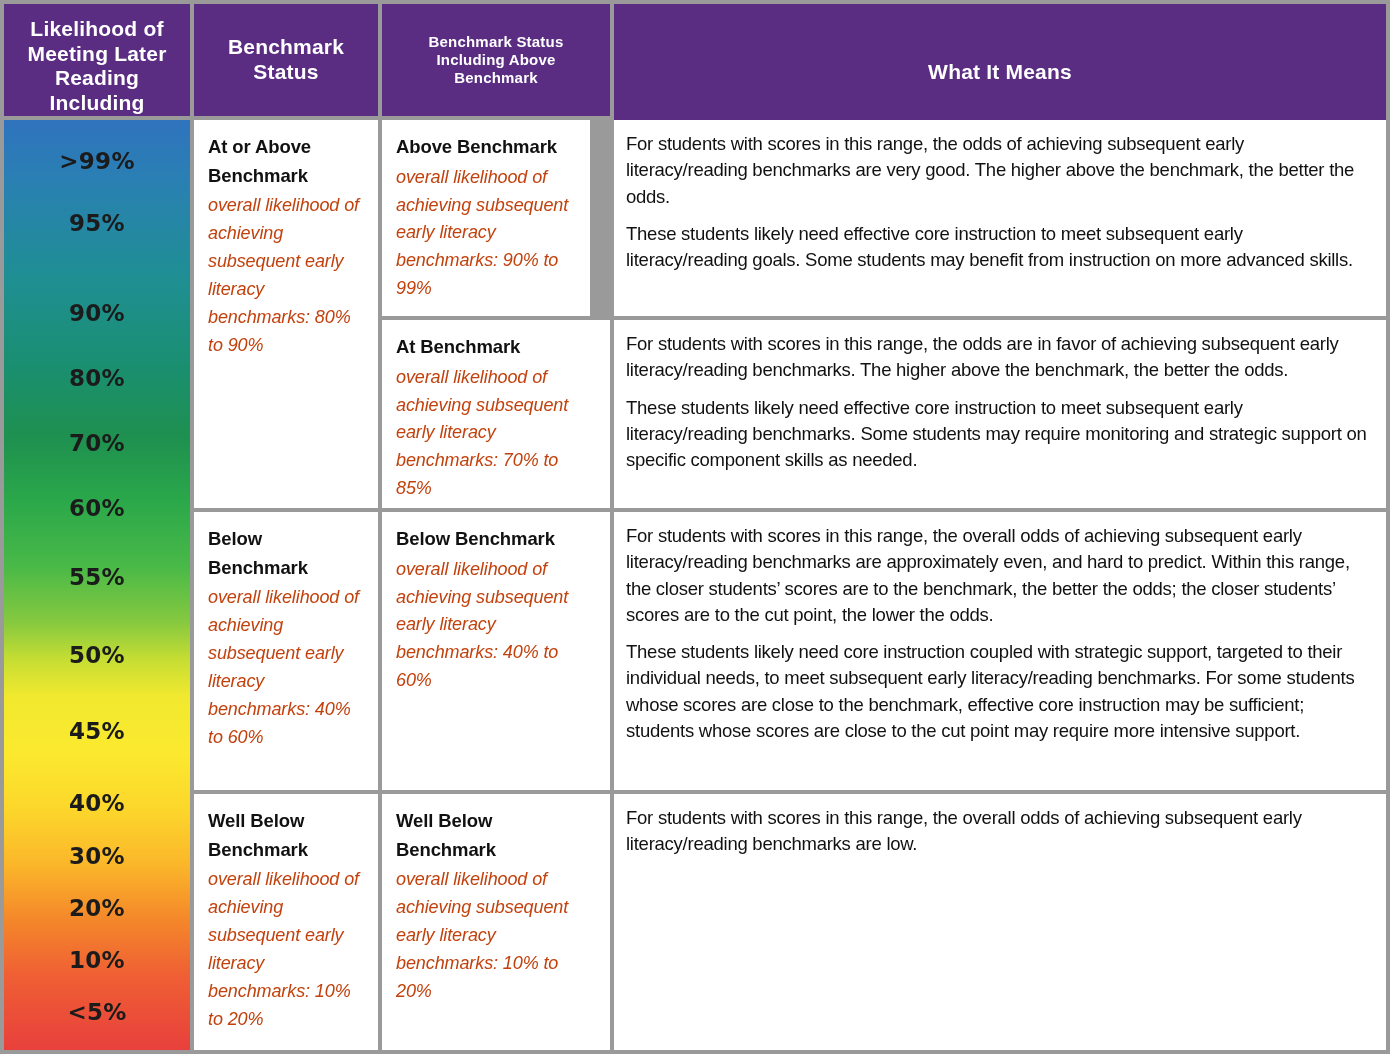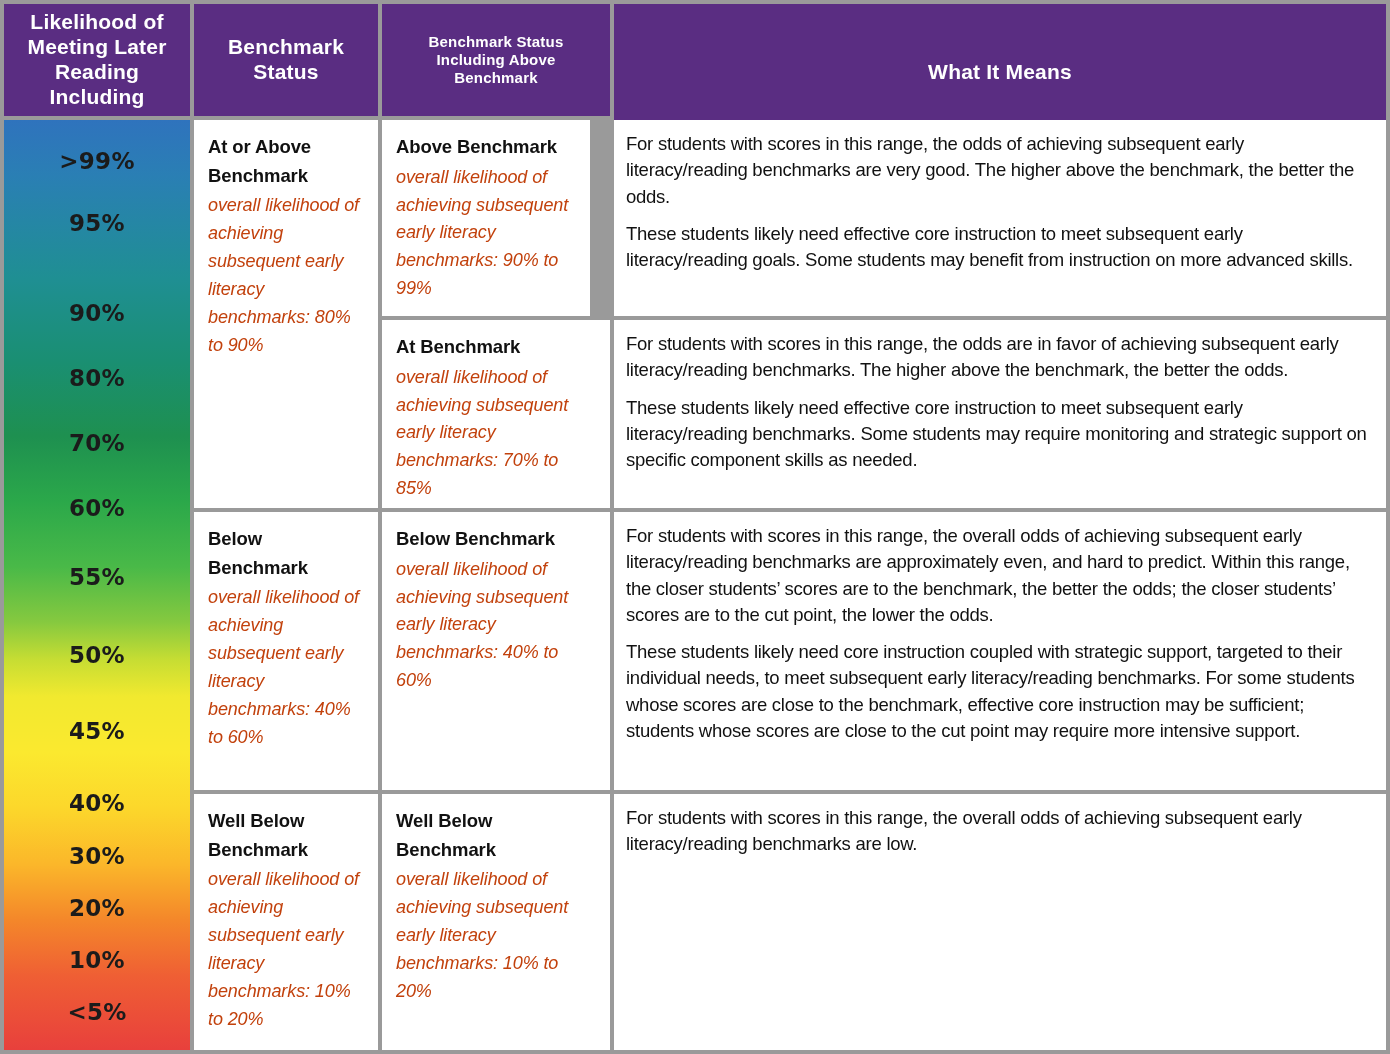--- a/index.html
+++ b/index.html
@@ -106,21 +106,21 @@
     margin-bottom: 11px;
     letter-spacing: -.25px;
   }
   .meaning p:last-child { margin-bottom: 0; }
 </style>
 </head>
 <body>
 
 <div id="sheet">
 
-  <div class="hdr" style="left:4px; top:4px; width:186px; height:112px; font-size:21px;">
+  <div class="hdr" style="left:4px; top:4px; width:186px; height:112px; font-size:21px;align-items:flex-end;">
     <div>
       <span>Likelihood of</span>
       <span>Meeting Later</span>
       <span>Reading</span>
       <span>Including</span>
     </div>
   </div>
 
   <div class="hdr" style="left:194px; top:4px; width:184px; height:112px; font-size:21px;">
     <div>

